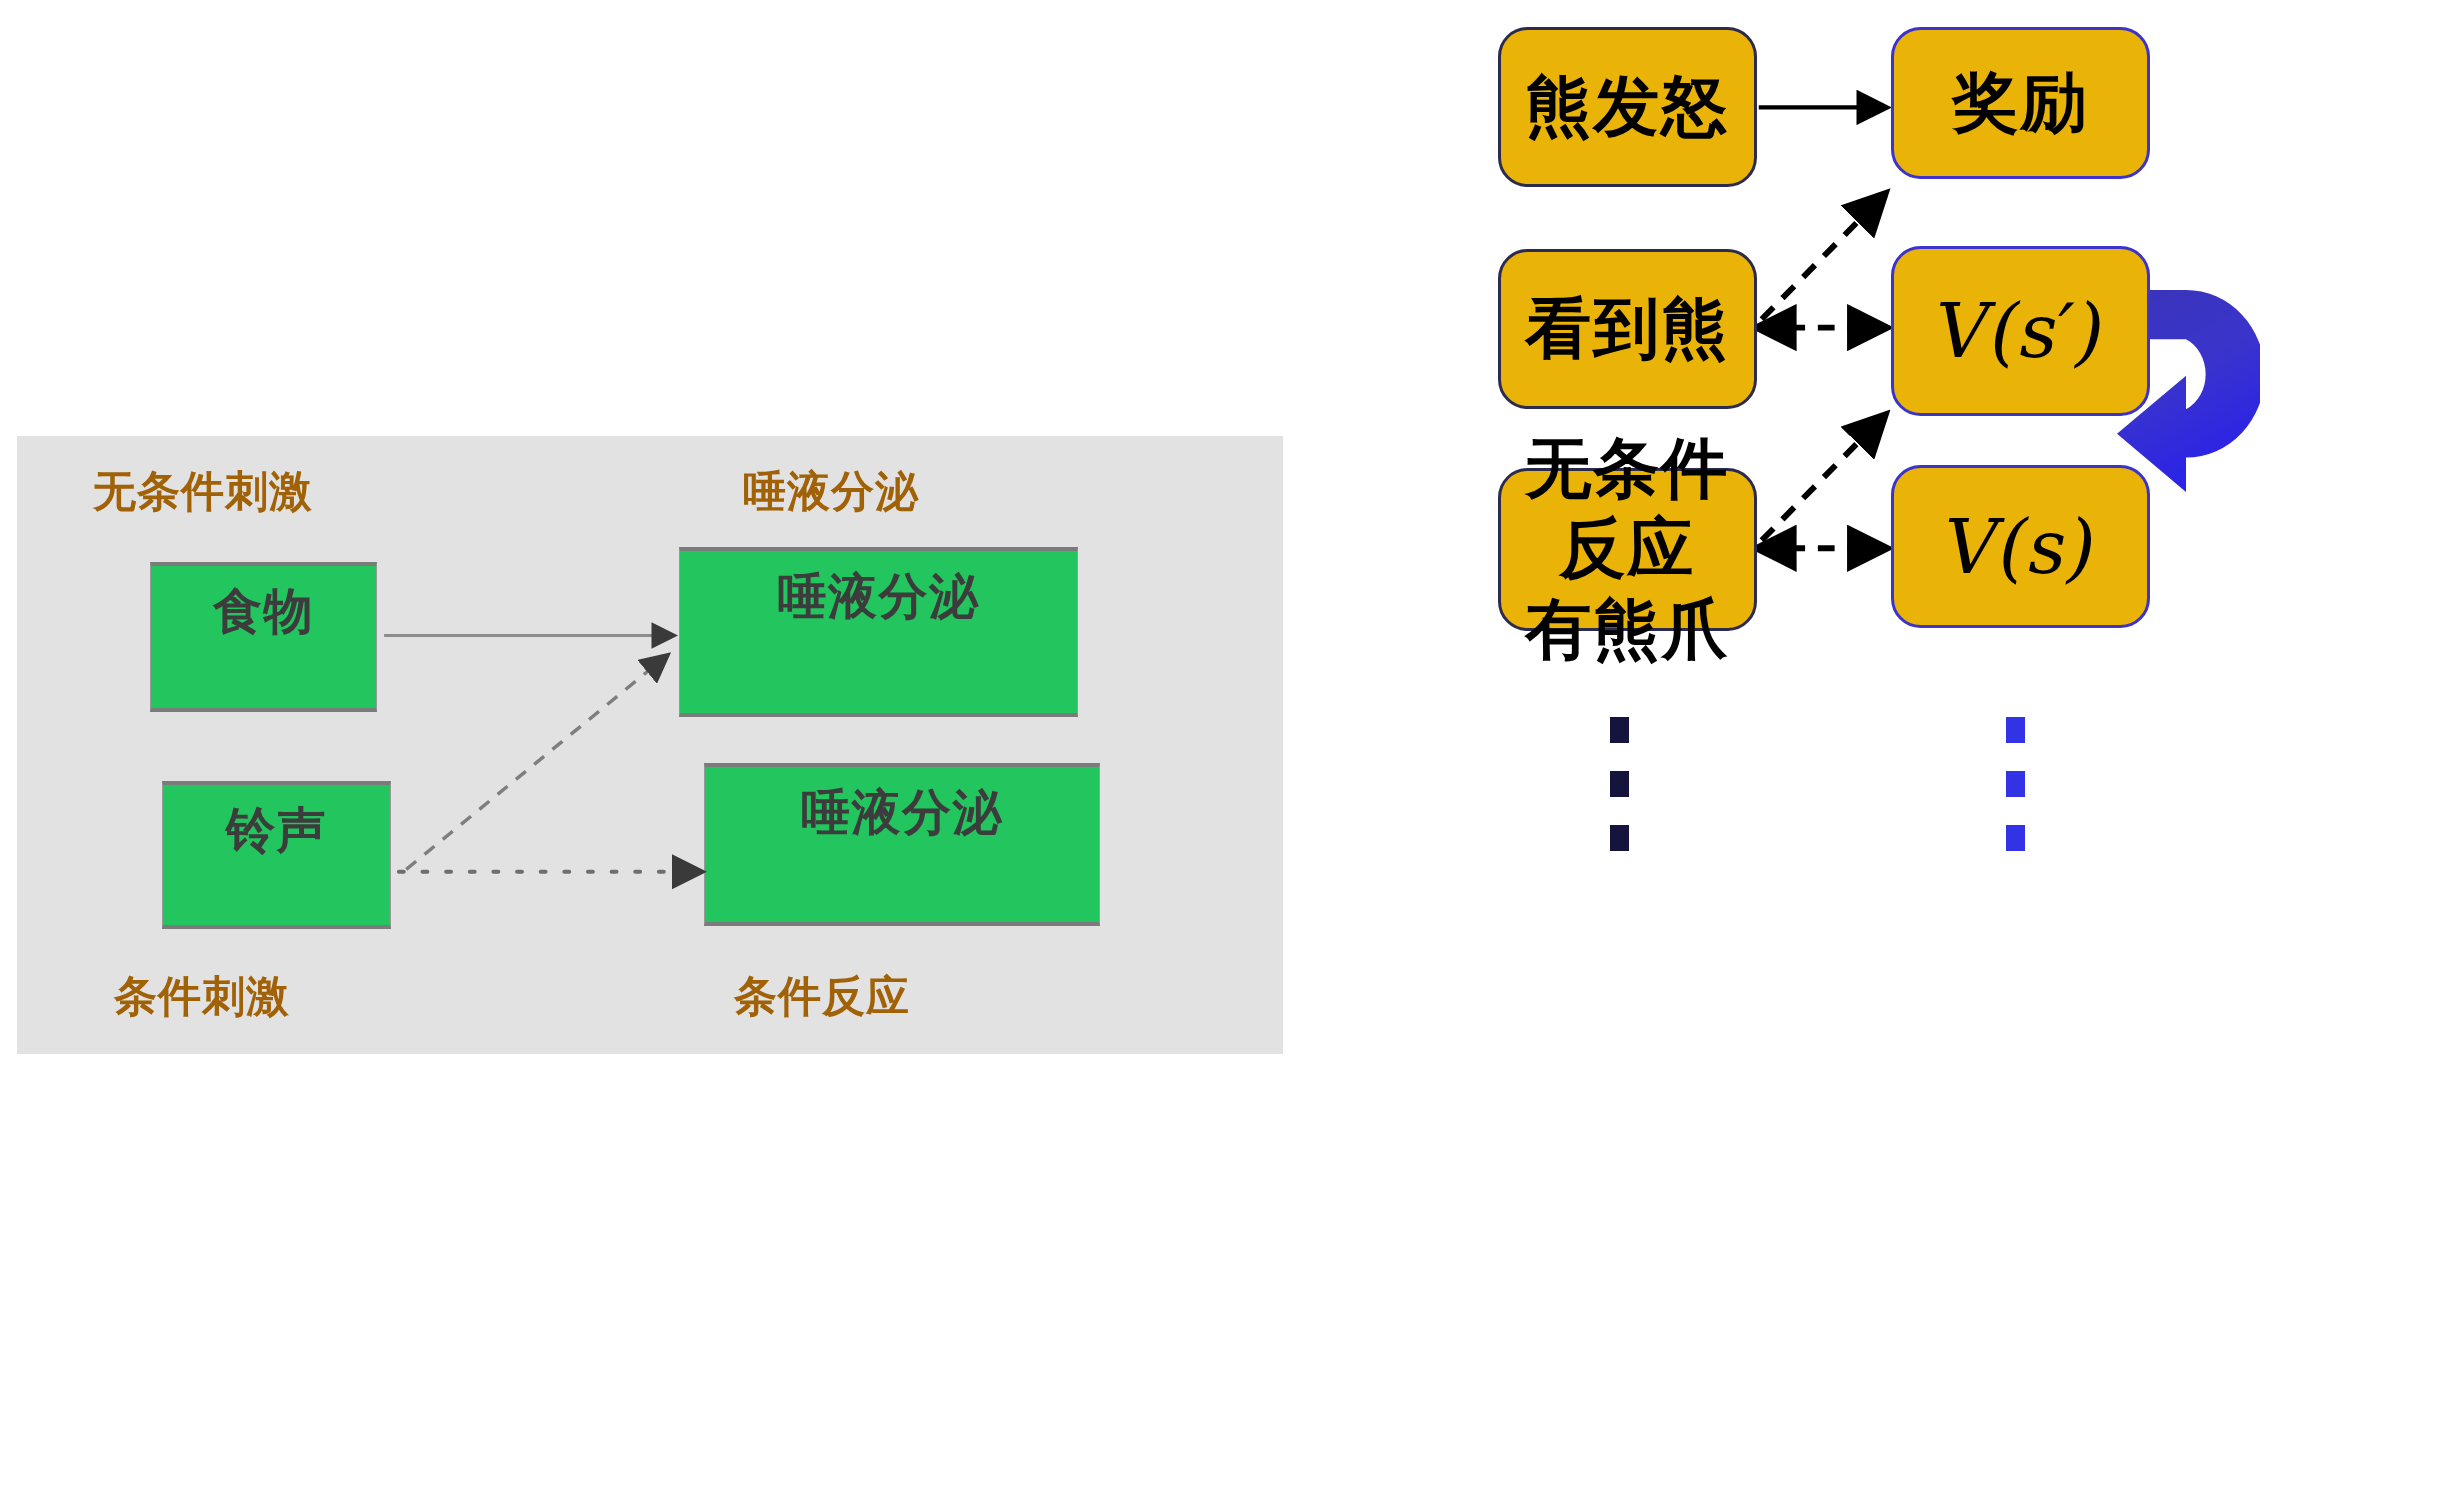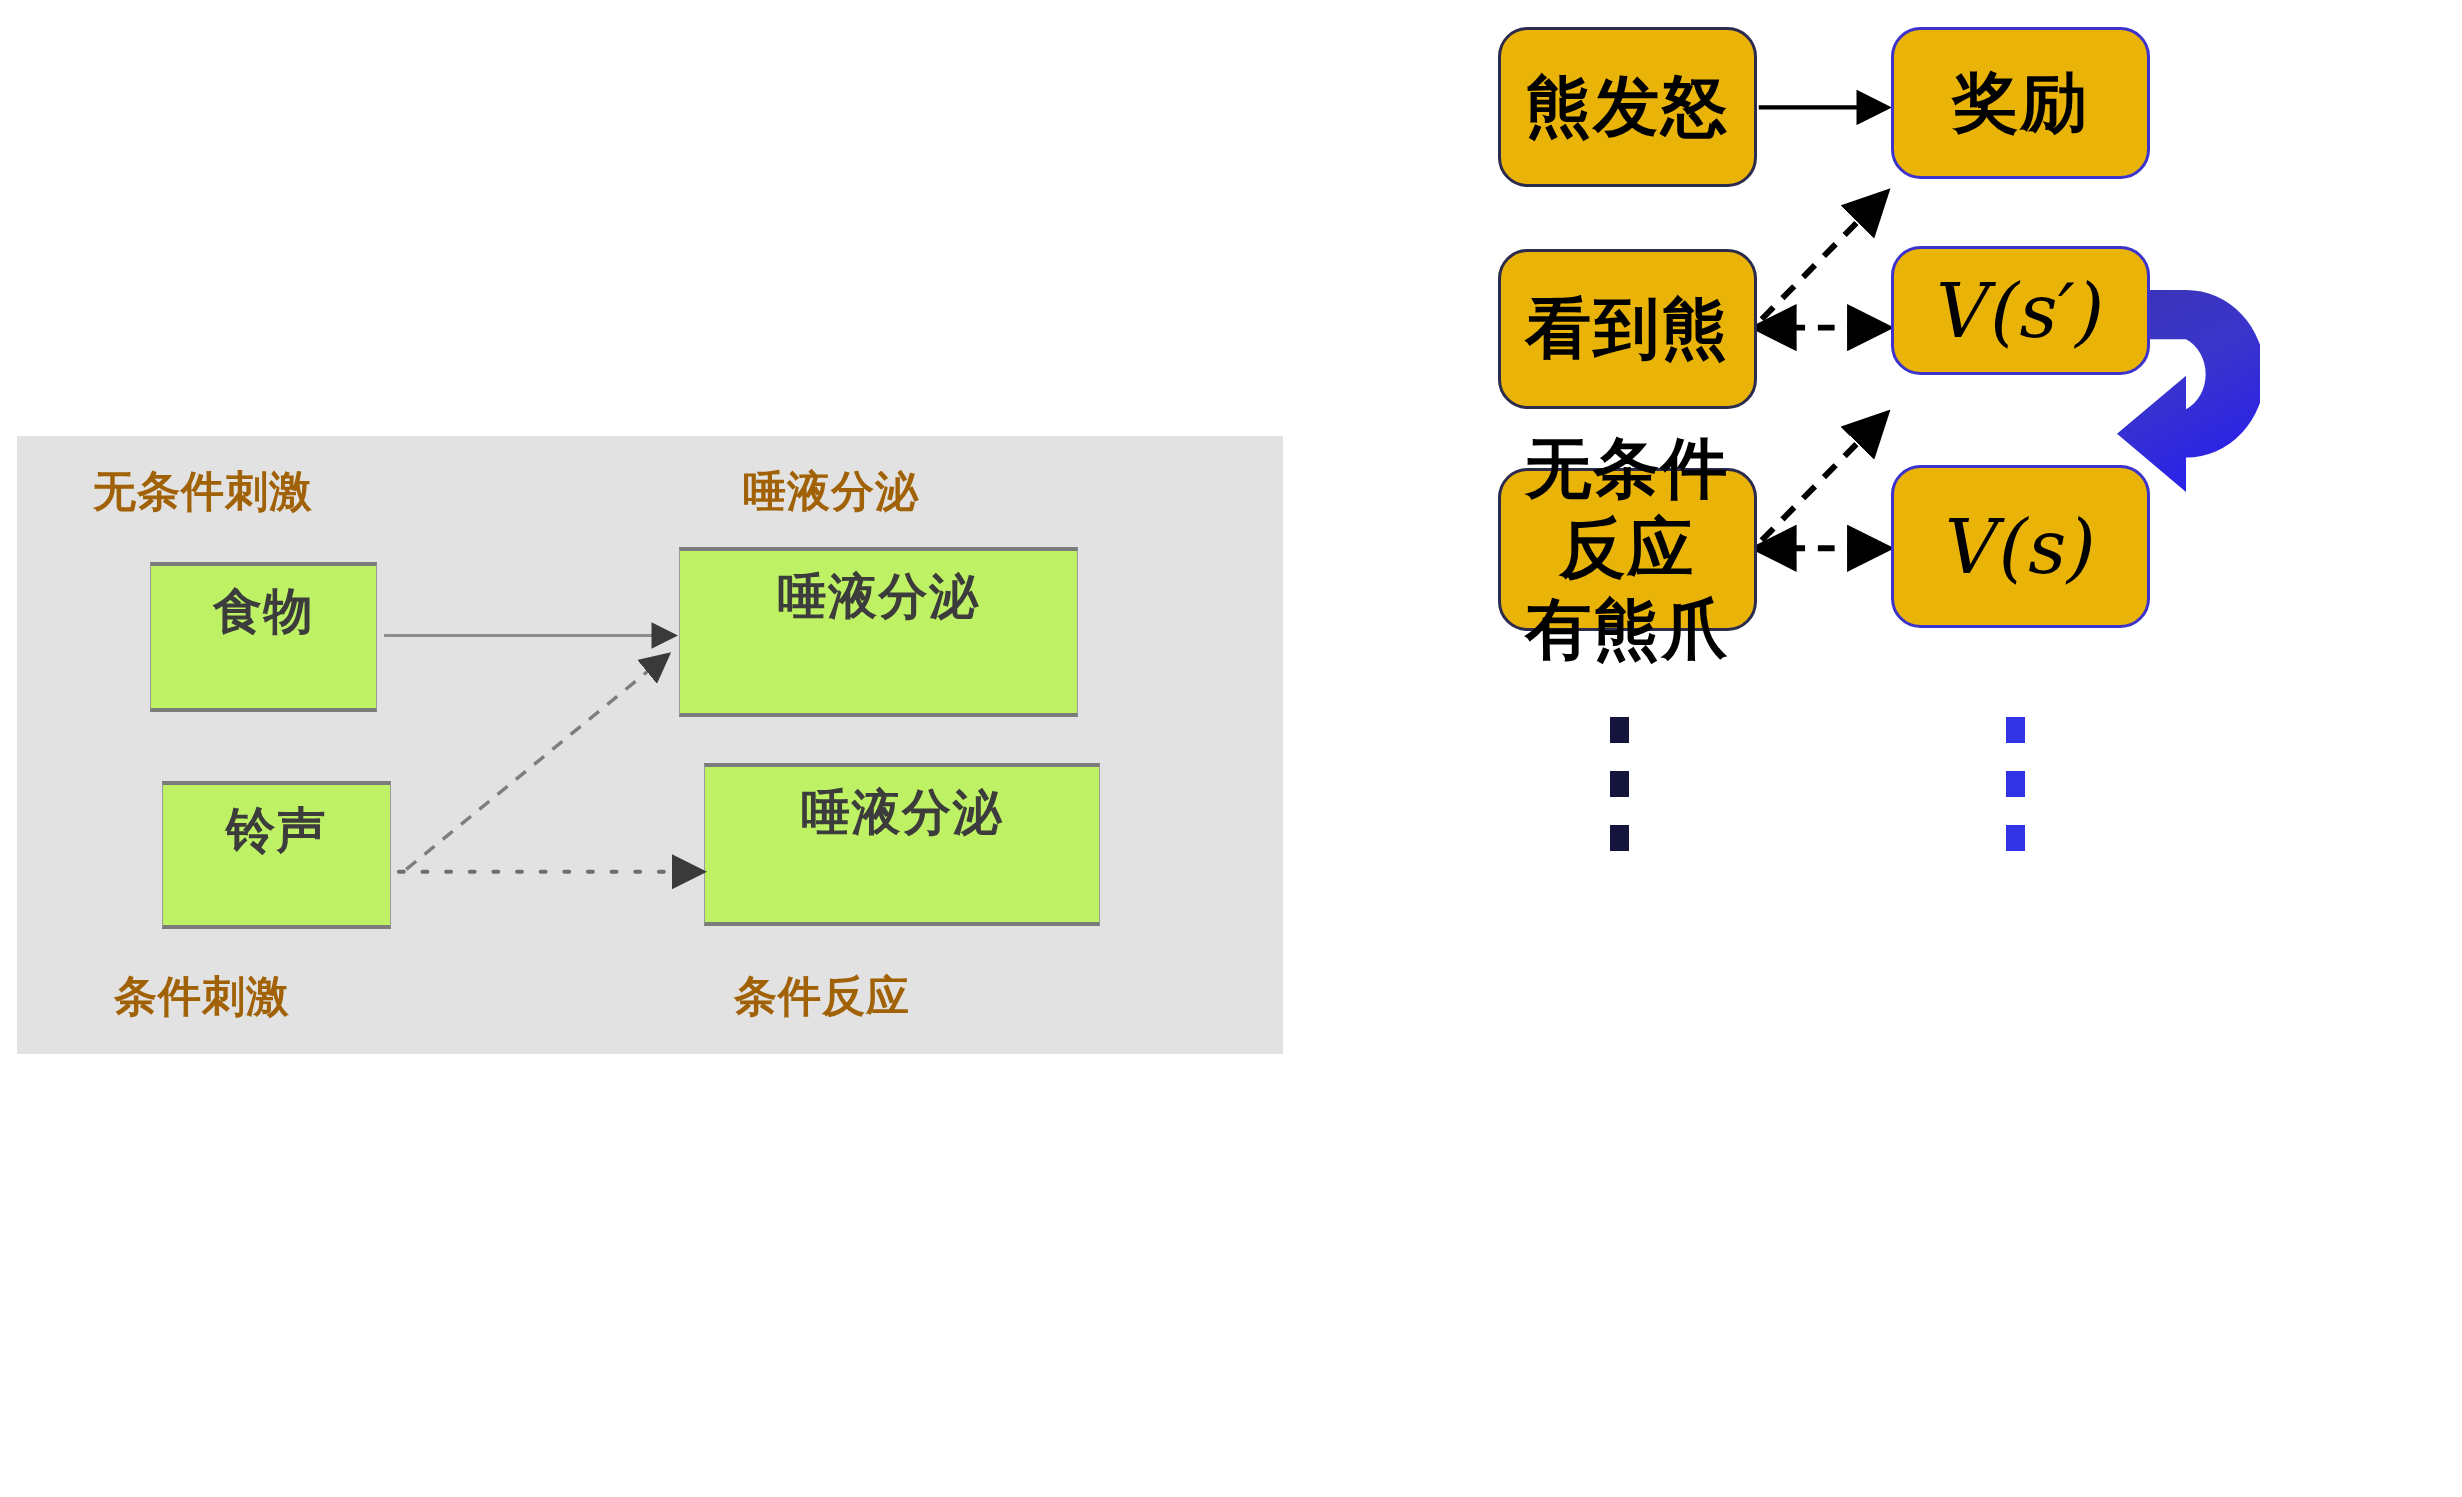--- a/index.html
+++ b/index.html
@@ -33,21 +33,21 @@
     white-space: nowrap;
     font-family: "DejaVu Sans", "Liberation Sans", sans-serif;
   }
   #cc-label-us   { left: 76px;  top: 27px; }
   #cc-label-ur   { left: 726px; top: 27px; }
   #cc-label-cs   { left: 81px;  top: 532px; margin-left: 16px; }
   #cc-label-cr   { left: 717px; top: 532px; }
 
   .cc-box {
     position: absolute;
-    background: #bef264;
+    background: #22c55e;
     border: 1.5px solid #9a9a9a;
     border-top: 4.9px solid #7b7b7b;
     border-bottom: 4.9px solid #7b7b7b;
     box-sizing: border-box;
     display: flex;
     align-items: flex-start;
     justify-content: center;
     padding-top: 12.8px;
   }
   .cc-box span {
@@ -107,21 +107,21 @@
     font-style: italic;
     font-weight: 400;
     letter-spacing: 0.5px;
     font-family: "DejaVu Serif", "Liberation Serif", serif;
   }
 
   #rl-box-bear-angry { left: 20.7px;  top: 27px;   width: 259px; height: 160px; }
   #rl-box-see-bear   { left: 20.7px;  top: 249px;  width: 259px; height: 160px; }
   #rl-box-see-claw   { left: 20.7px;  top: 468px;  width: 259px; height: 163px; }
   #rl-box-reward     { left: 414px; top: 27px;   width: 259px; height: 152px; }
-  #rl-box-vsprime    { left: 414px; top: 246px;  width: 259px; height: 129px; }
+  #rl-box-vsprime    { left: 414px; top: 246px;  width: 259px; height: 170px; }
   #rl-box-vs         { left: 414px; top: 465px;  width: 259px; height: 163px; }
 
   #rl-edges {
     position: absolute;
     left: 0; top: 0;
     width: 1829px; height: 1498px;
     z-index: 2;
   }
   #rl-loop-arrow {
     position: absolute;

